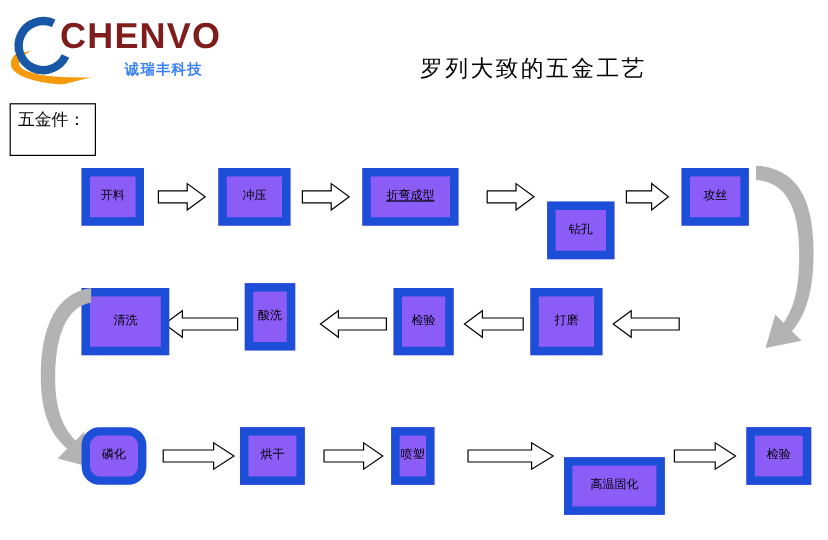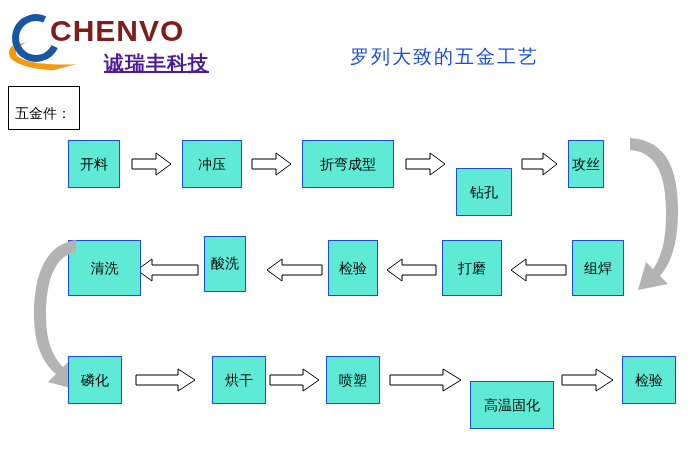--- a/index.html
+++ b/index.html
@@ -58,63 +58,62 @@
     font-size: 30px;
     font-weight: bold;
     letter-spacing: 1px;
     color: #7f1d1d;
     font-family: "Liberation Sans", sans-serif;
   }
   .logo-sub {
     position: absolute;
     left: 96px;
     top: 42px;
-    font-size: 20px;
+    font-size: 12px;
     font-weight: bold;
-    color: #4c1d95;
+    color: #3b82f6;
     letter-spacing: 1px;
     font-family: "DejaVu Sans", sans-serif;
-    text-decoration: underline;
   }
 
   
   .title {
     position: absolute;
     left: 350px;
     top: 44px;
     font-size: 19px;
-    color: #1d4ed8;
+    color: #000000;
     letter-spacing: 2px;
     font-family: Liberation Sans, sans-serif;
   }
 
   
   .box {
     position: absolute;
     box-sizing: border-box;
-    border: 1px solid #1d4ed8;
-    background: #5eead4;
+    border: 7px solid #1d4ed8;
+    background: #8b5cf6;
     display: flex;
     align-items: center;
     justify-content: center;
-    font-size: 14px;
+    font-size: 10px;
     color: #000000;
     font-family: "DejaVu Sans", sans-serif;
     text-align: center;
     line-height: 1.15;
   }
   .label-box {
     position: absolute;
     box-sizing: border-box;
     border: 1px solid #000000;
     background: #ffffff;
     font-size: 14px;
     color: #000000;
     font-family: "DejaVu Sans", sans-serif;
-    padding: 18px 6px;
+    padding: 4px 6px;
   }
 
   
   .arrow {
     position: absolute;
   }
   .arrow svg {
     display: block;
     overflow: visible;
   }
@@ -162,55 +161,52 @@
   <div class="box" style="left:182px; top:140px; width:60px; height:48px;">
     <span>冲压</span>
   </div>
 
   <div class="arrow" style="left:252px; top:152px;">
     <svg width="40" height="24" viewBox="0 0 40 24">
       <polygon points="0,7 24,7 24,1 39,12 24,23 24,17 0,17"></polygon>
     </svg>
   </div>
 
-  <div class="box" style="left:302px; top:140px; width:92px; height:48px;">
+  <div class="box" style="left:302px; top:140px; width:80px; height:48px;text-decoration:underline;">
     <span>折弯成型</span>
   </div>
 
   <div class="arrow" style="left:406px; top:152px;">
     <svg width="40" height="24" viewBox="0 0 40 24">
       <polygon points="0,7 24,7 24,1 39,12 24,23 24,17 0,17"></polygon>
     </svg>
   </div>
 
   <div class="box" style="left:456px; top:140px; width:56px; height:48px;margin-top:28px;">
     <span>钻孔</span>
   </div>
 
   <div class="arrow" style="left:522px; top:152px;">
     <svg width="36" height="24" viewBox="0 0 36 24">
       <polygon points="0,7 21,7 21,1 35,12 21,23 21,17 0,17"></polygon>
     </svg>
   </div>
 
-  <div class="box" style="left:568px; top:140px; width:36px; height:48px;">
+  <div class="box" style="left:568px; top:140px; width:56px; height:48px;">
     <span>攻丝</span>
   </div>
 
   <div class="curve" style="left:616px; top:138px;">
     <svg width="66" height="160" viewBox="0 0 66 160">
       <path d="M14,0 C52,2 62,34 62,72 C62,104 56,124 44,138
                L52,146 L22,152 L30,124 L37,131
                C46,118 50,102 50,74 C50,40 42,14 14,12 Z"></path>
     </svg>
   </div>
 
-  <div class="box" style="left:572px; top:240px; width:52px; height:56px;">
-    <span>组焊</span>
-  </div>
 
   <div class="arrow" style="left:510px; top:258px;">
     <svg width="56" height="24" viewBox="0 0 56 24">
       <polygon points="56,7 16,7 16,1 1,12 16,23 16,17 56,17"></polygon>
     </svg>
   </div>
 
   <div class="box" style="left:442px; top:240px; width:60px; height:56px;text-align:right;">
     <span>打磨</span>
   </div>
@@ -246,41 +242,41 @@
   </div>
 
   <div class="curve" style="left:18px; top:240px;">
     <svg width="72" height="156" viewBox="0 0 72 156">
       <path d="M58,0 C28,4 16,34 16,74 C16,104 24,122 38,134
                L30,142 L60,150 L52,120 L45,127
                C34,116 28,100 28,76 C28,42 36,16 58,12 Z"></path>
     </svg>
   </div>
 
-  <div class="box" style="left:68px; top:356px; width:54px; height:48px;">
+  <div class="box" style="left:68px; top:356px; width:54px; height:48px;border-radius:15px;">
     <span>磷化</span>
   </div>
 
   <div class="arrow" style="left:136px; top:368px;">
     <svg width="60" height="24" viewBox="0 0 60 24">
       <polygon points="0,7 42,7 42,1 59,12 42,23 42,17 0,17"></polygon>
     </svg>
   </div>
 
-  <div class="box" style="left:212px; top:356px; width:54px; height:48px;">
+  <div class="box" style="left:200px; top:356px; width:54px; height:48px;">
     <span>烘干</span>
   </div>
 
   <div class="arrow" style="left:270px; top:368px;">
     <svg width="50" height="24" viewBox="0 0 50 24">
       <polygon points="0,7 33,7 33,1 49,12 33,23 33,17 0,17"></polygon>
     </svg>
   </div>
 
-  <div class="box" style="left:326px; top:356px; width:54px; height:48px;">
+  <div class="box" style="left:326px; top:356px; width:36px; height:48px;">
     <span>喷塑</span>
   </div>
 
   <div class="arrow" style="left:390px; top:368px;">
     <svg width="72" height="24" viewBox="0 0 72 24">
       <polygon points="0,7 53,7 53,1 71,12 53,23 53,17 0,17"></polygon>
     </svg>
   </div>
 
   <div class="box" style="left:470px; top:356px; width:84px; height:48px;margin-top:25px;">

